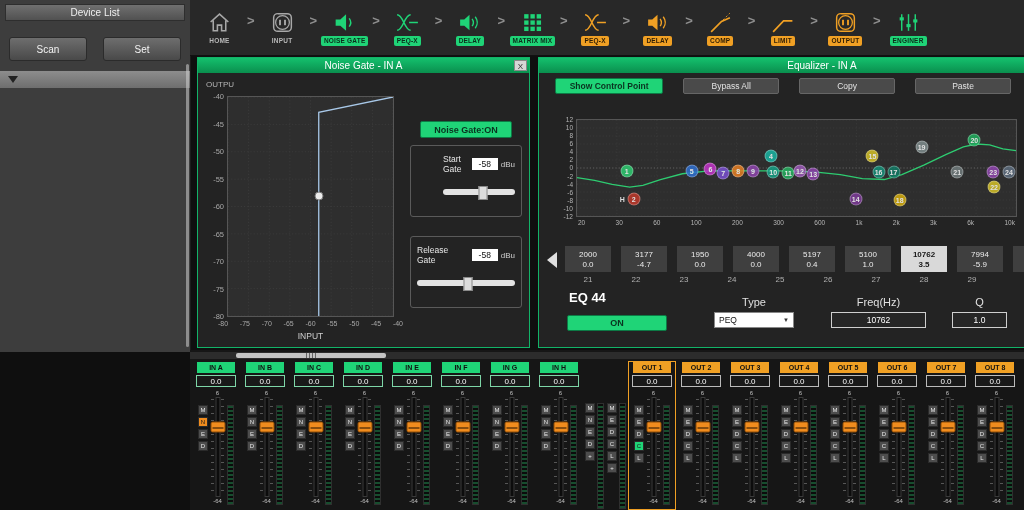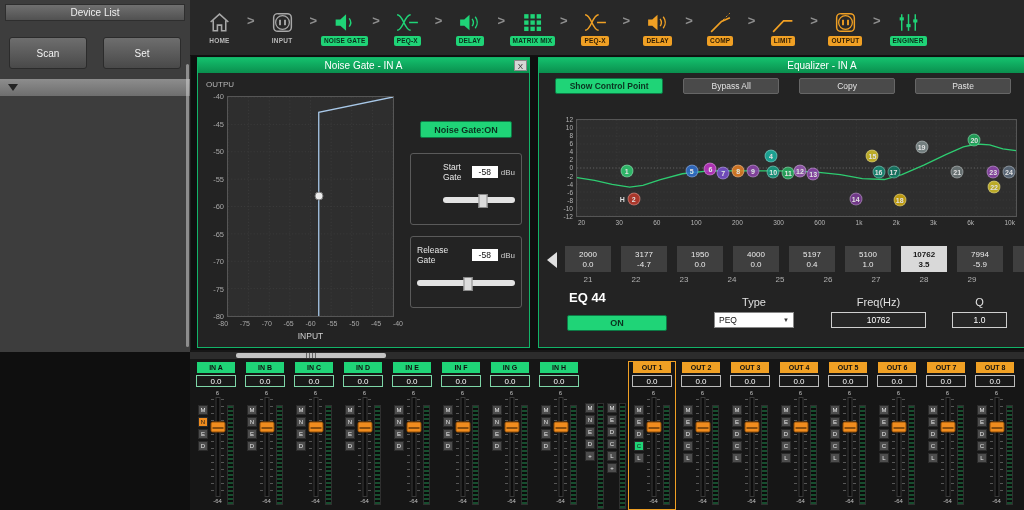--- a/index.html
+++ b/index.html
@@ -4,21 +4,21 @@
 <style>
   html,body{margin:0;padding:0;background:#000;}
   .app{position:relative;width:1024px;height:510px;background:#0f0f0f;overflow:hidden;
        font-family:"Liberation Sans",sans-serif;color:#ddd;-webkit-font-smoothing:antialiased;}
 
   
   .sidebar{position:absolute;left:0;top:0;width:190px;height:352px;background:#3d3d3d;border-right:1px solid #1c1c1c;}
   .sb-title{margin:4px 5px 16px;height:15px;line-height:15px;text-align:center;font-size:10px;color:#f0f0f0;
             background:linear-gradient(#707070,#515151);border:1px solid #2e2e2e;}
   .sb-btns{display:flex;gap:16px;margin:9px 9px 0;}
-  .sb-btn{flex:1;height:32px;font-size:10px;color:#f3f3f3;background:linear-gradient(#6e6e6e,#494949);
+  .sb-btn{flex:1;height:24px;font-size:10px;color:#f3f3f3;background:linear-gradient(#6e6e6e,#494949);
           border:1px solid #2b2b2b;border-radius:3px;font-family:inherit;cursor:pointer;}
   .sb-group{margin-top:10px;height:17px;background:linear-gradient(#8d8d8d,#6e6e6e);display:flex;align-items:center;padding-left:8px;cursor:pointer;}
   .sb-tri{width:0;height:0;border-left:5px solid transparent;border-right:5px solid transparent;border-top:7px solid #222;}
   .sb-scroll{position:absolute;right:1px;top:64px;width:3px;height:283px;background:#cfcfcf;opacity:.55;border-radius:2px;cursor:pointer;}
 
   
   .toolbar{position:absolute;left:190px;top:0;width:834px;height:56px;background:#282828;display:flex;align-items:center;padding:0 2px;box-sizing:border-box;border-bottom:1px solid #111;}
   .tb-item{width:55px;display:flex;flex-direction:column;align-items:center;gap:1px;cursor:pointer;flex:none;}
   .tb-icon{width:25px;height:25px;}
   .tb-icon svg{width:100%;height:100%;display:block;}
@@ -38,21 +38,21 @@
   
   .ng-ylab{position:absolute;left:8px;top:22px;font-size:8px;color:#b5b5b5;}
   .ng-yticks{position:absolute;left:2px;top:34px;width:24px;height:229px;display:flex;flex-direction:column;justify-content:space-between;align-items:flex-end;font-size:7.5px;color:#a8a8a8;}
   .ng-plot{position:absolute;left:29px;top:38px;width:167px;height:221px;background:#2e2e2e;border:1px solid #565656;box-sizing:border-box;}
   .ng-plot svg{position:absolute;inset:0;width:100%;height:100%;}
   .ng-dot{position:absolute;width:7px;height:7px;border-radius:50%;background:#ececec;border:1px solid #777;transform:translate(-50%,-50%);cursor:grab;}
   .ng-xticks{position:absolute;left:20px;top:262px;width:185px;display:flex;justify-content:space-between;font-size:7px;color:#a8a8a8;}
   .ng-xlab{position:absolute;left:29px;top:273px;width:167px;text-align:center;font-size:8.5px;color:#cfcfcf;}
   .ng-power{position:absolute;left:222px;top:63px;width:92px;height:17px;background:#1fd477;color:#0a3320;font-size:9px;font-weight:bold;border:1px solid #0c7a45;border-radius:2px;font-family:inherit;cursor:pointer;}
   .ng-grp{position:absolute;left:212px;width:112px;height:72px;border:1px solid #5a5a5a;border-radius:3px;padding:8px 6px 0;box-sizing:border-box;}
-  .g1{top:95px;padding-left:32px;}.g2{top:178px;}
+  .g1{top:87px;padding-left:32px;}.g2{top:178px;}
   .row{display:flex;align-items:center;gap:3px;}
   .glab{font-size:8.5px;color:#e8e8e8;flex:1;}
   .gval{width:26px;height:12px;background:#fff;color:#111;font-size:8.5px;text-align:center;line-height:12px;cursor:text;}
   .gunit{font-size:8px;color:#cfcfcf;}
   .slider{margin-top:15px;height:6px;background:#e3e3e3;border-radius:3px;position:relative;cursor:pointer;}
   .shandle{position:absolute;top:-3px;width:7px;height:12px;background:#dcdcdc;border:1px solid #8a8a8a;transform:translateX(-50%);}
 
   
   .eq-btns{position:absolute;left:16px;top:20px;width:456px;display:flex;gap:20px;}
   .eq-btn{flex:1;height:16px;font-size:8.5px;border:1px solid #666;background:#4a4a4a;color:#e3e3e3;border-radius:2px;font-family:inherit;cursor:pointer;white-space:nowrap;}

